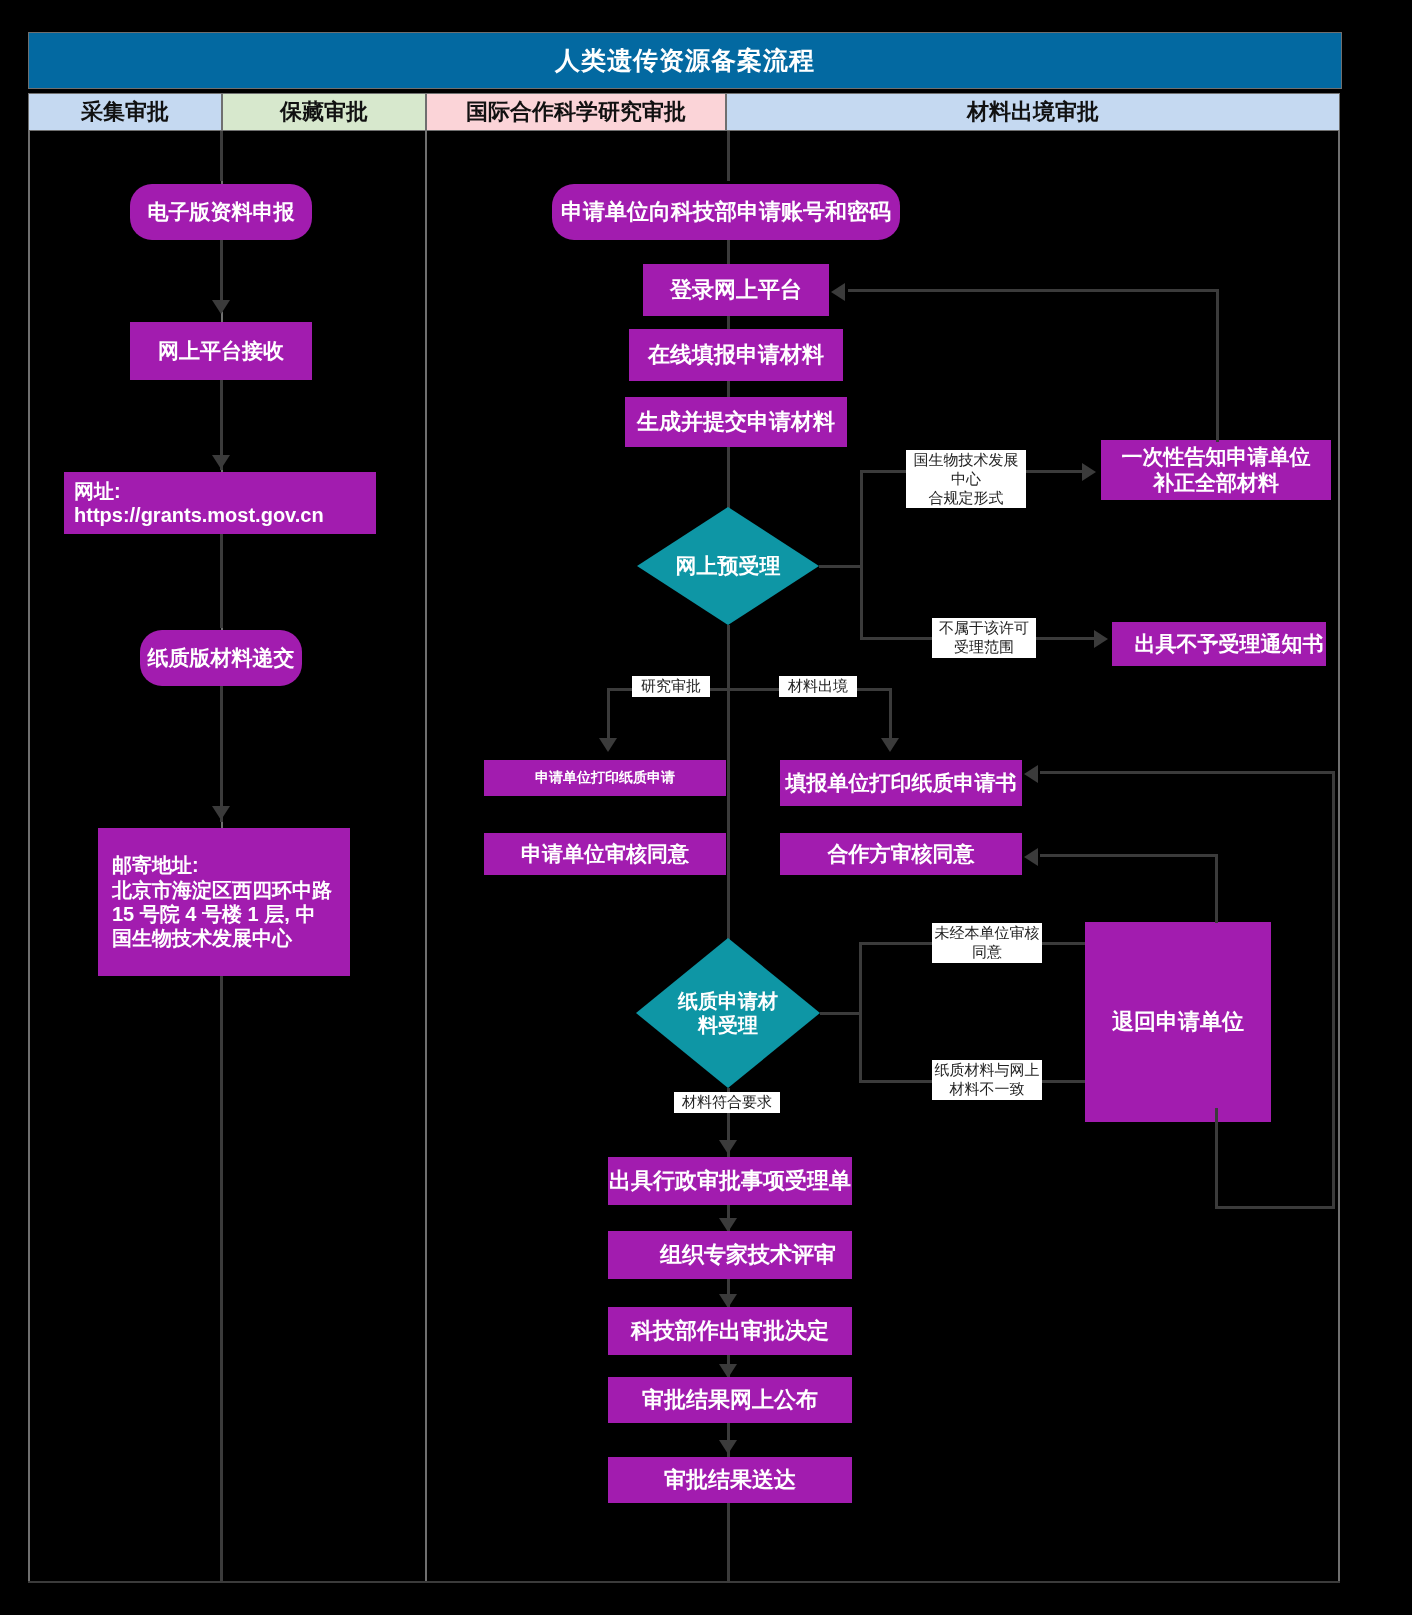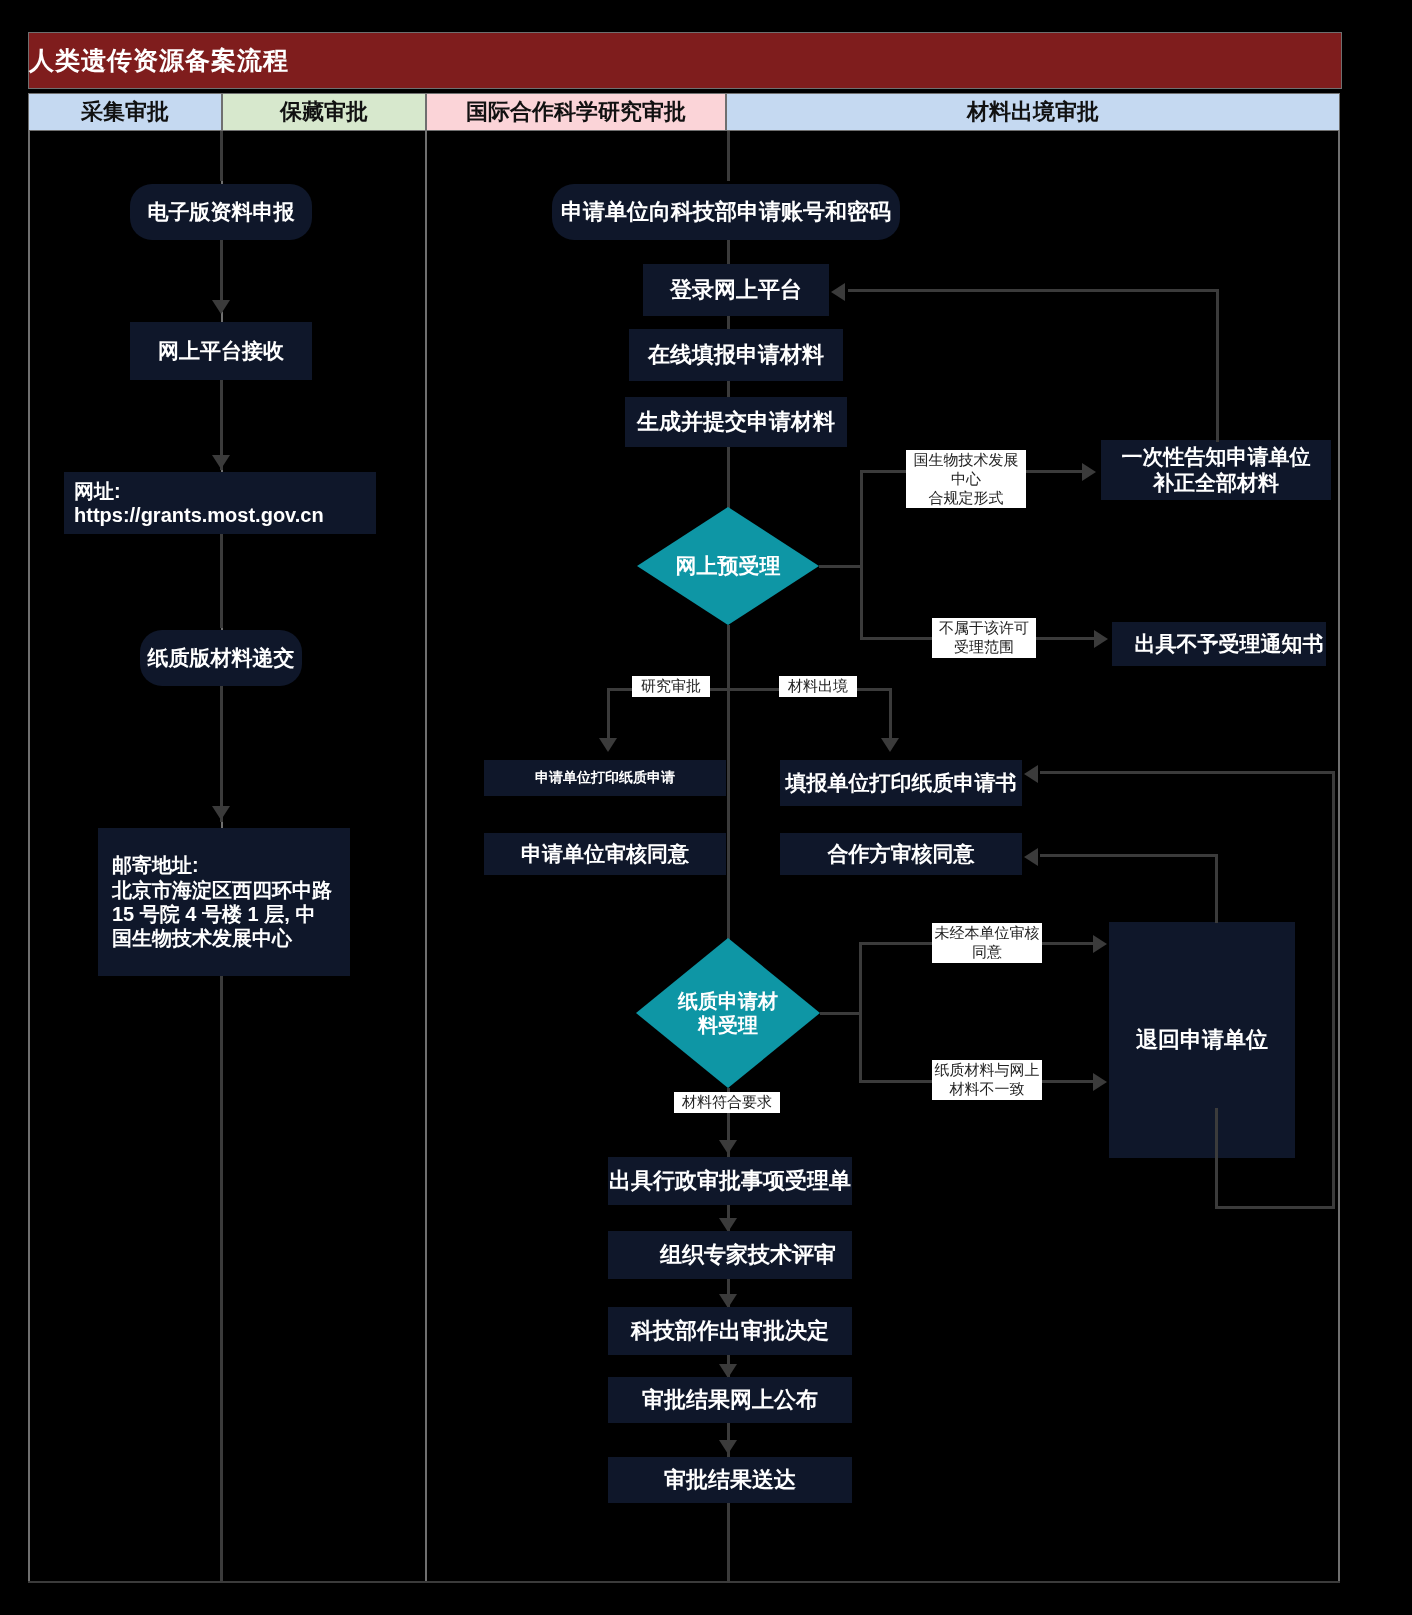--- a/index.html
+++ b/index.html
@@ -1,36 +1,36 @@
 <!DOCTYPE html>
 <html><head>
 <meta charset="utf-8">
 <style>
   html,body{margin:0;padding:0;background:#000;}
   body{font-family:"Liberation Sans","DejaVu Sans",sans-serif;}
   #page{position:relative;width:1412px;height:1615px;background:#000;overflow:hidden;}
 
   
   .title-bar{position:absolute;left:28px;top:32px;width:1312px;height:55px;
-    background:#7f1d1d;border:1px solid #6f6f6f;display:flex;align-items:center;justify-content:flex-start;}
+    background:#0369a1;border:1px solid #6f6f6f;display:flex;align-items:center;justify-content:center;}
   .title-bar span{color:#fff;font-size:25px;font-weight:bold;letter-spacing:1px;}
 
   .cat{position:absolute;top:93px;height:38px;border:1px solid #6f6f6f;
       display:flex;align-items:center;justify-content:center;box-sizing:border-box;}
   .cat span{font-size:22px;font-weight:bold;color:#111;}
   .cat-0{left:28px;width:194px;background:#c5d9f1;}
   .cat-1{left:222px;width:204px;background:#d7e8cd;}
   .cat-2{left:426px;width:300px;background:#fbd4d8;}
   .cat-3{left:726px;width:614px;background:#c5d9f1;}
 
   
   .vsep{position:absolute;background:#6f6f6f;width:2px;}
 
   
-  .node{position:absolute;background:#0f172a;color:#fff;display:flex;
+  .node{position:absolute;background:#a21caf;color:#fff;display:flex;
     align-items:center;justify-content:center;text-align:center;box-sizing:border-box;
     font-weight:bold;line-height:1.22;}
   .node.round{border-radius:22px;}
   .node.lefttext{justify-content:flex-start;text-align:left;}
   .diamond{position:absolute;}
   .diamond .shape{position:absolute;inset:0;background:#0E96A5;
      clip-path:polygon(50% 0%,100% 50%,50% 100%,0% 50%);}
   .diamond .txt{position:absolute;inset:0;display:flex;align-items:center;
      justify-content:center;color:#fff;font-weight:bold;text-align:center;line-height:1.2;}
 
@@ -238,21 +238,21 @@
   </div>
 
   <div class="ln lnh" style="left:859px;top:1080px;width:240px;"></div>
   <div class="arw arw-r" style="left:1093px;top:1073px;"></div>
 
   <div class="elabel" style="left:932px;top:1060px;width:110px;">
     <span>纸质材料与网上</span><br>
     <span>材料不一致</span>
   </div>
 
-  <div class="node" style="left:1109px;top:922px;width:186px;height:236px;font-size:22px;">
+  <div class="node" style="left:1085px;top:922px;width:186px;height:200px;font-size:22px;">
     <span>退回申请单位</span>
   </div>
 
   <div class="ln lnv" style="left:1215px;top:855px;width:3px;height:68px;"></div>
   <div class="ln lnh" style="left:1040px;top:854px;width:178px;"></div>
   <div class="arw arw-l" style="left:1024px;top:848px;"></div>
 
   <div class="ln lnv" style="left:1215px;top:1108px;width:3px;height:101px;"></div>
   <div class="ln lnh" style="left:1215px;top:1206px;width:120px;"></div>
   <div class="ln lnv" style="left:1332px;top:772px;width:3px;height:436px;"></div>

